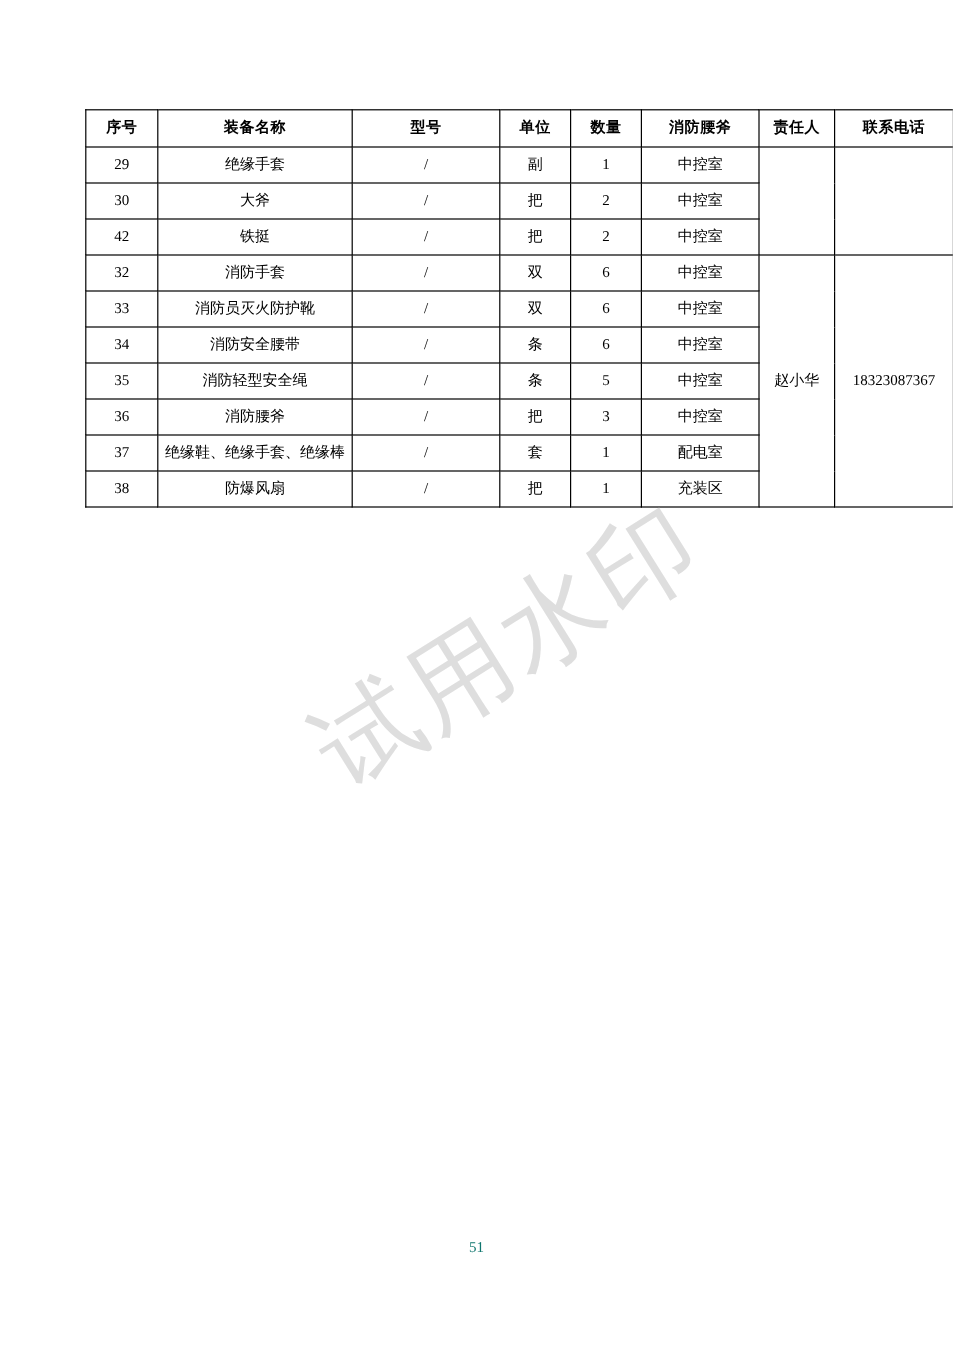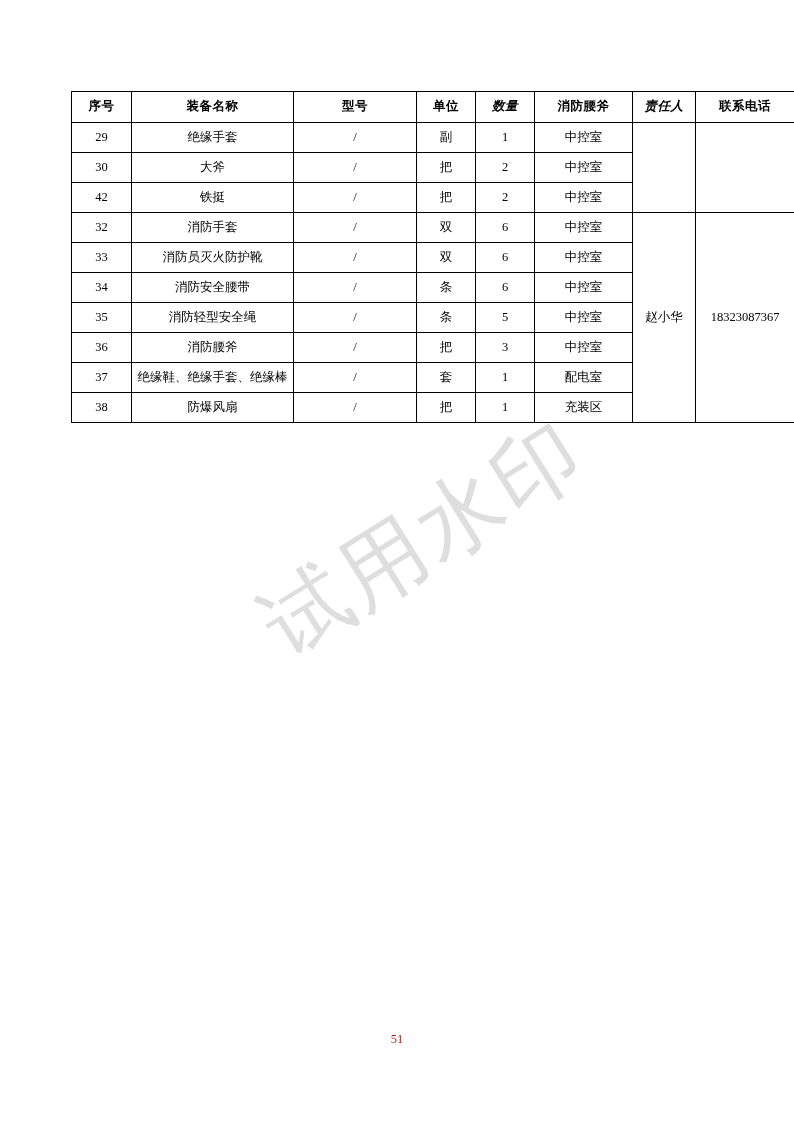--- a/index.html
+++ b/index.html
@@ -49,23 +49,23 @@
     font-size: 12.5px;
     letter-spacing: 0.5px;
   }
   table.equip tbody td {
     height: 21px;
   }
   .col-no    { width: 55px; }
   .col-name  { width: 157px; }
   .col-model { width: 118px; }
   .col-unit  { width: 54px; }
-  .col-qty   { width: 54px; font-style: italic; }
+  .col-qty   { width: 54px; }
   .col-loc   { width: 93px; }
-  .col-person{ width: 58px; font-style: italic; }
+  .col-person{ width: 58px; }
   .col-phone { width: 94px; }
 
   .name-cell {
     padding-left: 4px;
     padding-right: 4px;
   }
   .two-line {
     line-height: 1.3;
     margin-left: 40px;
   }
@@ -92,21 +92,21 @@
     left: 8px;
     top: 130px;
   }
   .page-number {
     position: absolute;
     left: 0;
     right: 0;
     top: 1032px;
     text-align: center;
     font-size: 12.5px;
-    color: #b91c1c;
+    color: #0f766e;
     font-family: "Liberation Serif", "DejaVu Serif", serif;
   }
 </style>
 </head>
 <body>
 
 <div class="page">
 
   <div class="table-wrap">
     <table class="equip">

